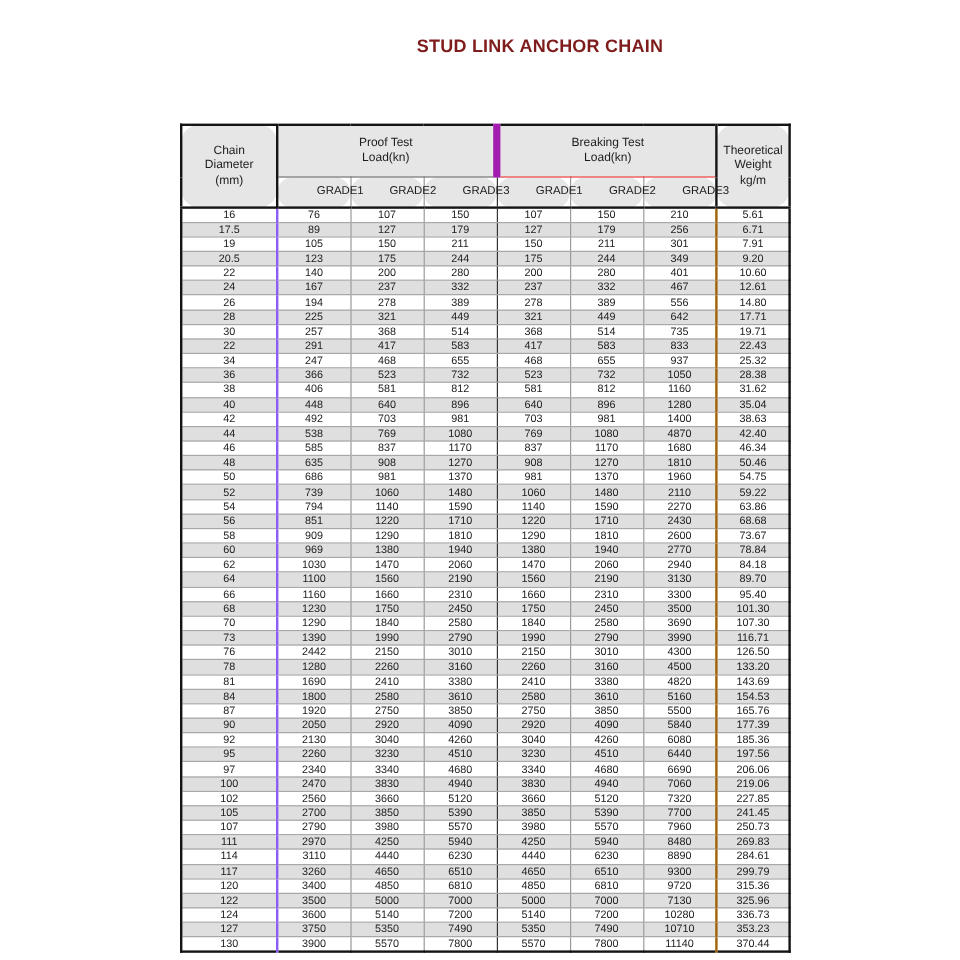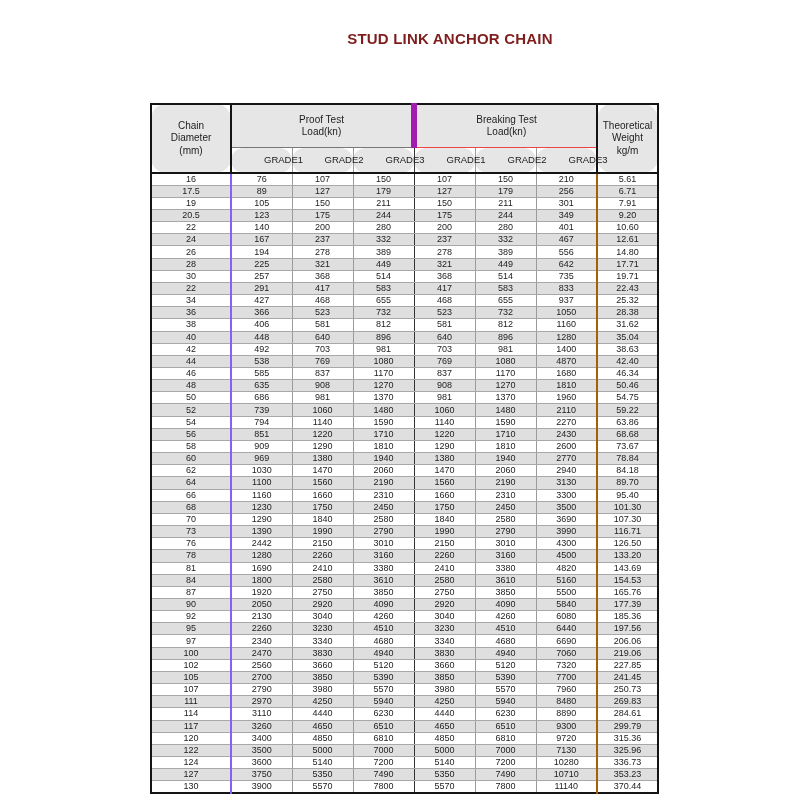--- a/index.html
+++ b/index.html
@@ -206,21 +206,21 @@
         <td>291</td>
         <td>417</td>
         <td>583</td>
         <td>417</td>
         <td>583</td>
         <td>833</td>
         <td>22.43</td>
       </tr>
       <tr>
         <td>34</td>
-        <td>427</td>
+        <td>247</td>
         <td>468</td>
         <td>655</td>
         <td>468</td>
         <td>655</td>
         <td>937</td>
         <td>25.32</td>
       </tr>
       <tr class="alt">
         <td>36</td>
         <td>366</td>

